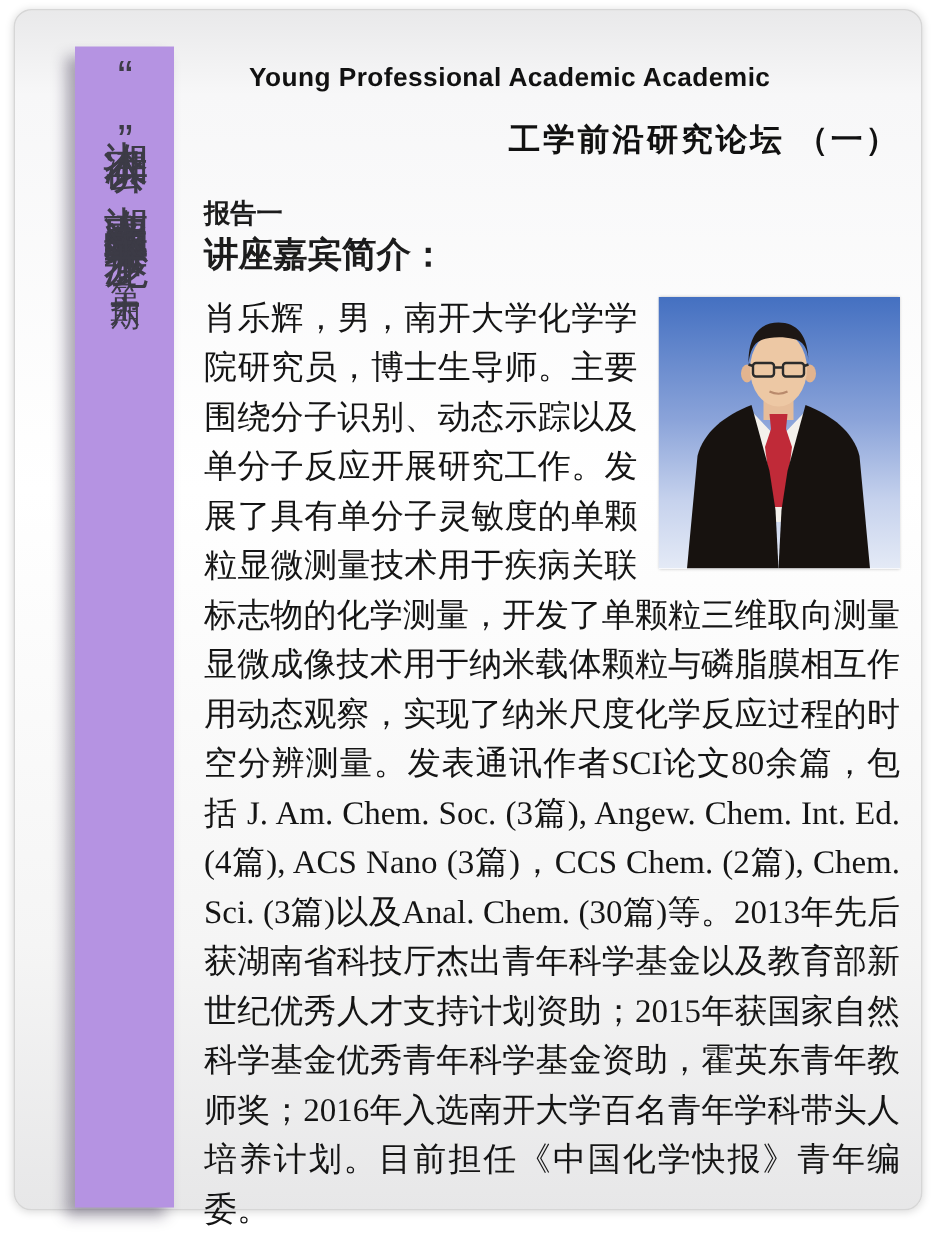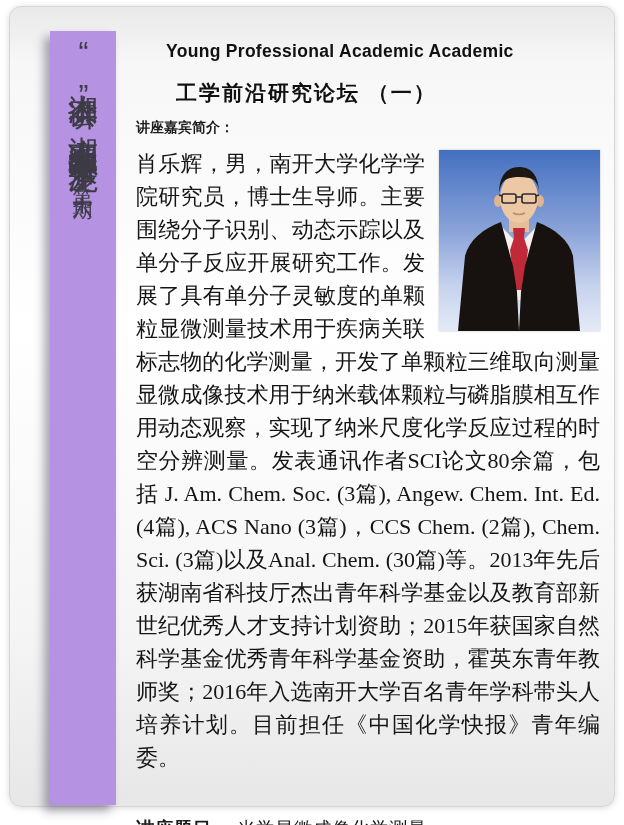--- a/index.html
+++ b/index.html
@@ -30,25 +30,25 @@
   }
   .ribbon-main{font-size:30px;letter-spacing:2px;line-height:1;}
   .ribbon-issue{font-size:20px;letter-spacing:3px;margin-top:14px;line-height:1;}
   
   .content{position:absolute;left:126px;top:0;right:14px;height:100%;padding-top:32px;}
   .en-title{
     padding-left:30px;font-weight:bold;font-size:17.5px;line-height:1.42;
     letter-spacing:0.3px;color:#111;
   }
   .forum-title{
-    margin-top:15px;text-align:left;font-weight:bold;font-size:21px;
+    margin-top:15px;text-align:right;font-weight:bold;font-size:21px;
     letter-spacing:2px;color:#111;padding-left:40px;
   }
   .report-label{margin-top:23px;font-weight:bold;font-size:17.5px;}
-  .guest-label{margin-top:12px;font-weight:bold;font-size:14px;}
+  .guest-label{margin-top:0;font-weight:bold;font-size:23px;}
   .bio{margin-top:10px;}
   .bio p{
     font-family:"Liberation Serif","DejaVu Serif",serif;
     font-size:22px;line-height:33px;text-align:justify;color:#151515;
   }
   .speaker-photo{
     float:right;width:161px;height:181px;margin-left:14px;margin-bottom:6px;margin-top:3px;
     box-shadow:0 0 2px rgba(0,0,0,0.25);
   }
   .speaker-photo svg{display:block;width:100%;height:100%;}
@@ -69,20 +69,21 @@
   </div>
 
   <div class="content">
 
     <div class="en-title">
       <div>Young Professional Academic Academic</div>
     </div>
 
     <div class="forum-title">工学前沿研究论坛 （一）</div>
 
+    <div class="report-label">报告一</div>
 
     <div class="guest-label">讲座嘉宾简介：</div>
 
     <div class="bio">
       <div class="speaker-photo">
         <svg viewBox="0 0 161 181" preserveAspectRatio="none">
           <defs>
             <linearGradient id="pbg" x1="0" y1="0" x2="0" y2="1">
               <stop offset="0" style="stop-color:var(--photo-top)"></stop>
               <stop offset="0.45" style="stop-color:var(--photo-mid)"></stop>

